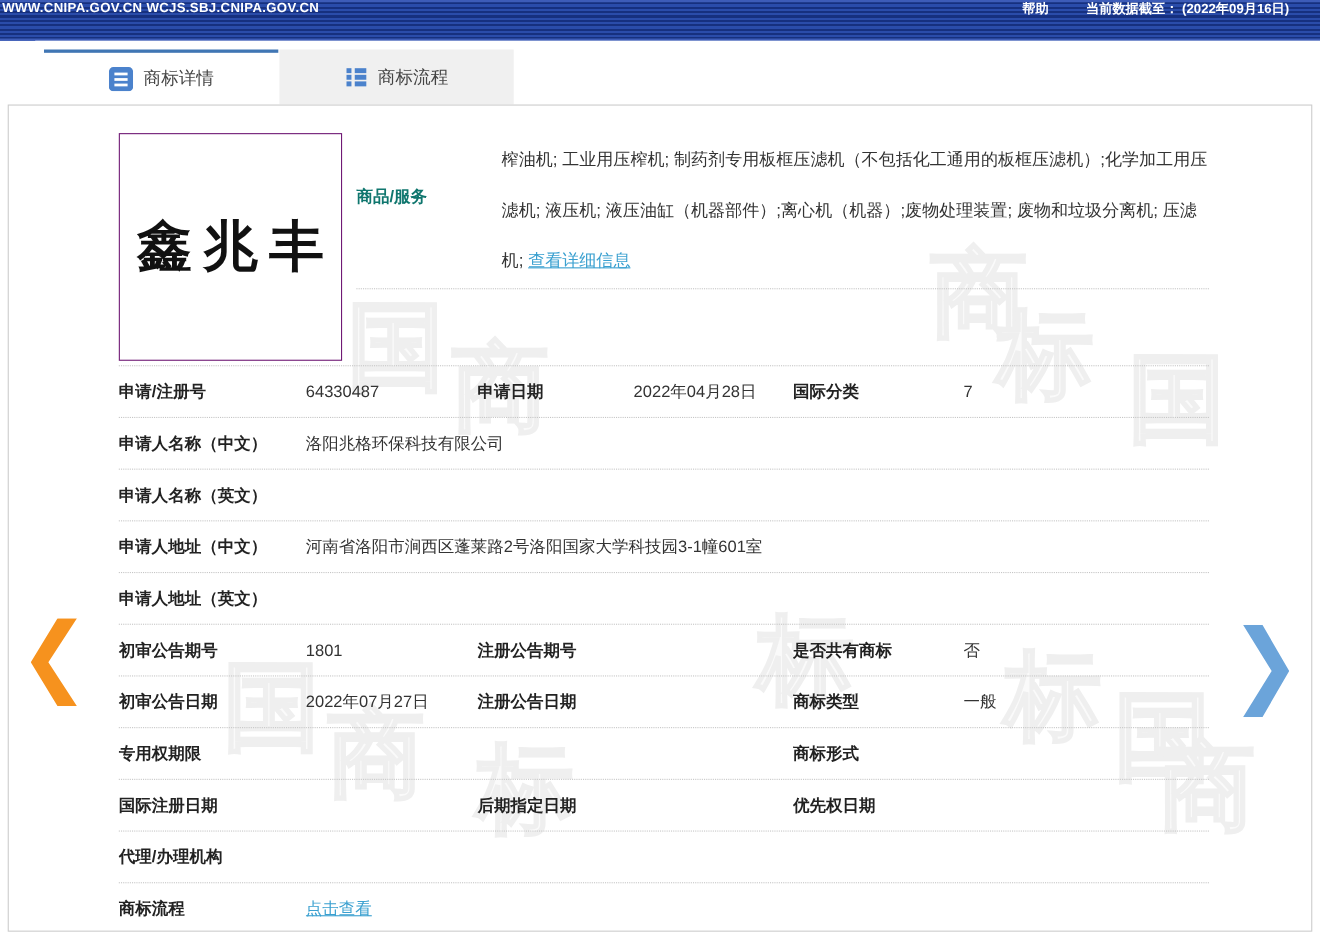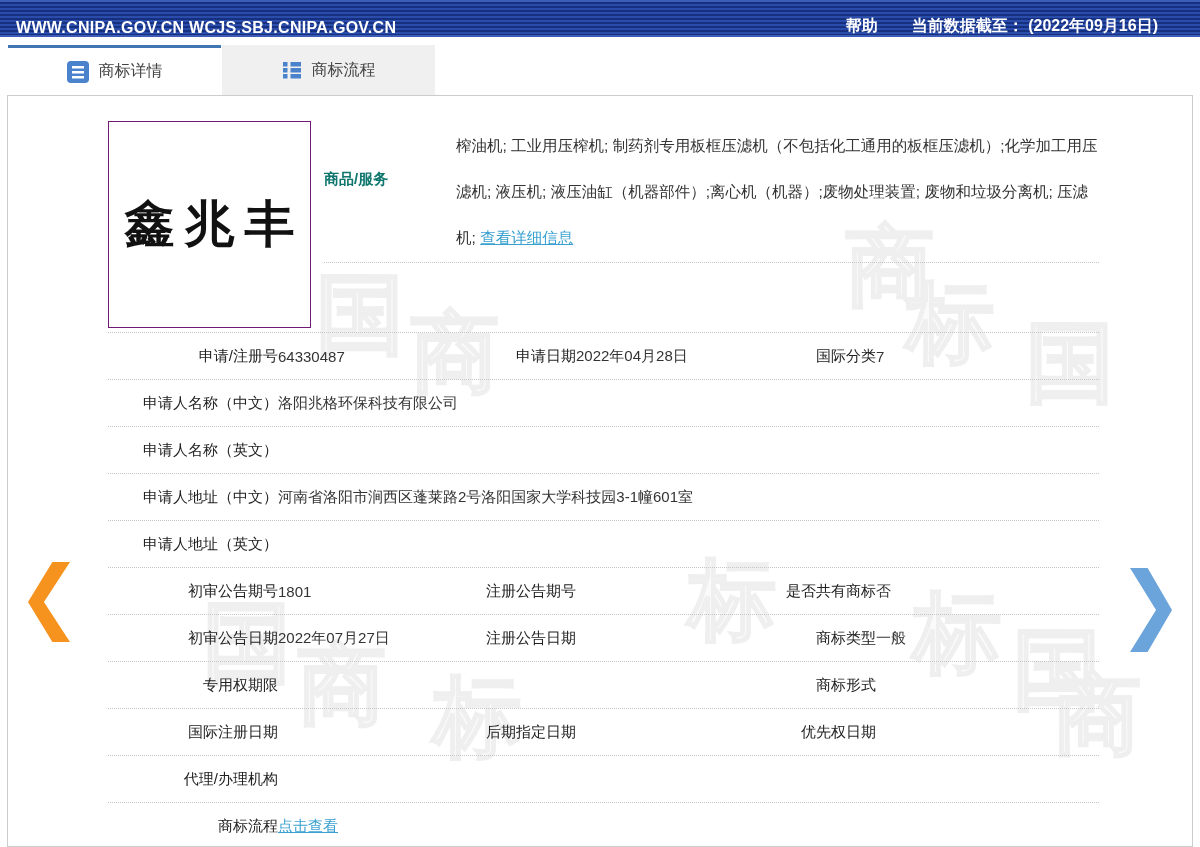--- a/index.html
+++ b/index.html
@@ -1,31 +1,31 @@
 <!DOCTYPE html>
 <html><head>
 <meta charset="utf-8">
 <style>
   * { margin:0; padding:0; box-sizing:border-box; }
   html,body { width:1200px; height:847px; overflow:hidden; background:#fff;
     font-family:"Liberation Sans","DejaVu Sans",sans-serif; color:#333; }
 
   
   .topbar{
-    height:37px; display:flex; align-items:flex-end; padding:0 16px;
+    height:37px; display:flex; align-items:flex-start; padding:0 2px;
     background:repeating-linear-gradient(180deg,#2a4caa 0px,#2a4caa 2px,#16307f 2px,#16307f 4px);
     box-shadow:inset 0 2px 0 #3d5cb8, inset 0 -2px 0 #3d5cb8;
-    color:#fff; font-weight:700; font-size:16px;
+    color:#fff; font-weight:700; font-size:12px;
   }
   .topbar .domains{ flex:1; letter-spacing:.3px; }
   .topbar .help{ margin-right:34px; cursor:pointer; color:#fff; }
   .topbar .cutoff{ margin-right:26px; }
 
   
-  .tabs{ height:58px; background:#fff; display:flex; align-items:flex-end; padding-left:8px; }
+  .tabs{ height:58px; background:#fff; display:flex; align-items:flex-end; padding-left:8px;margin-left:32px; }
   .tab{ width:213px; height:50px; display:flex; align-items:center; justify-content:center;
         gap:10px; font-size:16px; color:#444; cursor:pointer; }
   .tab.active{ background:#fff; border-top:3px solid #4076b4; font-weight:400; }
   .tab.inactive{ background:#f0f0f0; margin-left:1px; }
   .tab .ticon{ display:inline-flex; }
 
   
   .panel{ position:absolute; left:7px; top:95px; width:1186px; height:752px;
           background:#fff; border:1px solid #ccc; overflow:hidden; }
   .watermark{ position:absolute; inset:0; z-index:0; pointer-events:none; }
@@ -44,21 +44,21 @@
   .goods-label{ width:132px; flex:none; font-weight:700; font-size:15px; color:#0f766e;
                 display:flex; align-items:center; height:114px; }
   .goods-text{ flex:1; font-size:15.5px; line-height:46px; padding-top:1px; }
   .similar-sec{ height:70px; display:flex; align-items:center; }
   .similar-label{ width:132px; flex:none; font-weight:700; font-size:15px; color:#222; }
   .similar-value{ font-size:15px; }
 
   
   .row{ display:flex; align-items:center; height:47px; border-bottom:1px dotted #c5c5c5; font-size:15px; }
   .cell{ overflow:hidden; white-space:nowrap; }
-  .lbl{ font-weight:400; color:#222;text-align:right; }
+  .lbl{ font-weight:700; color:#222; }
   .w0{ width:170px; } .w1{ width:156px; } .w2{ width:142px; }
   .w3{ width:145px; } .w4{ width:155px; } .w5{ flex:1; }
   .wv{ flex:1; }
 
   a.link{ color:#3aa0d0; text-decoration:underline; cursor:pointer; }
 
   
   .arrow{ position:absolute; z-index:5; cursor:pointer; }
   .arrow-left{ left:28px; top:562px; width:42px; height:80px; background:#f6921e;
     clip-path:polygon(100% 0, 38% 50%, 100% 100%, 58% 100%, 0 50%, 58% 0); }

